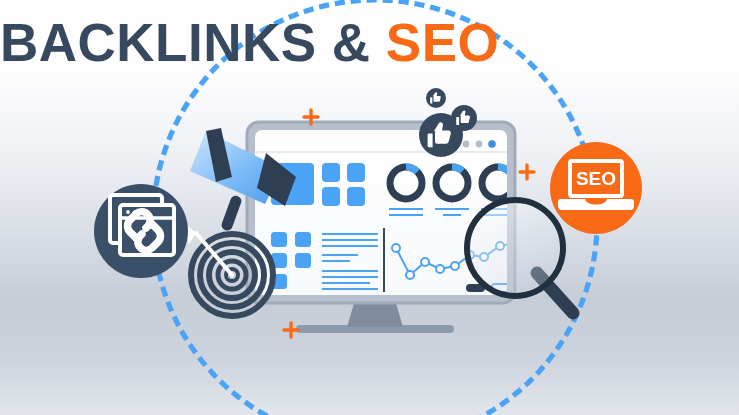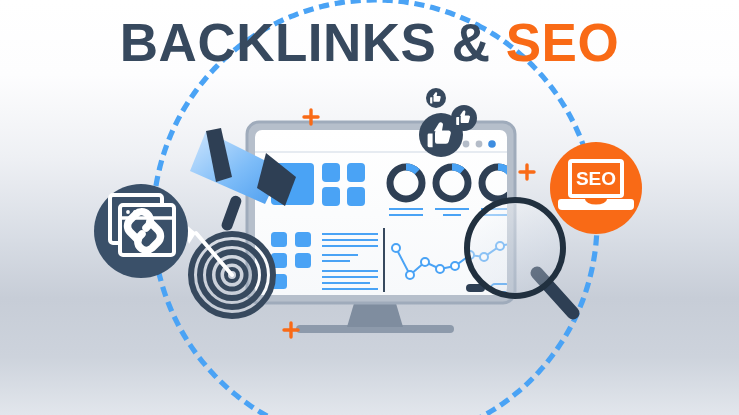--- a/index.html
+++ b/index.html
@@ -22,21 +22,20 @@
         #cdd3dc 86%,
         #e2e6ec 100%);
   }
   #art { position: absolute; left: 0; top: 0; }
 
   .title {
     position: absolute;
     top: 12px;
     left: 0;
     width: 739px;
-    text-align: center;
     font-size: 53px;
     font-weight: bold;
     letter-spacing: 0.5px;
     line-height: 62px;
     white-space: nowrap;
   }
   .title .part-main { color: #37495e; }
   .title .part-amp  { color: #37495e; }
   .title .part-accent { color: #f96a16; }
 </style>

